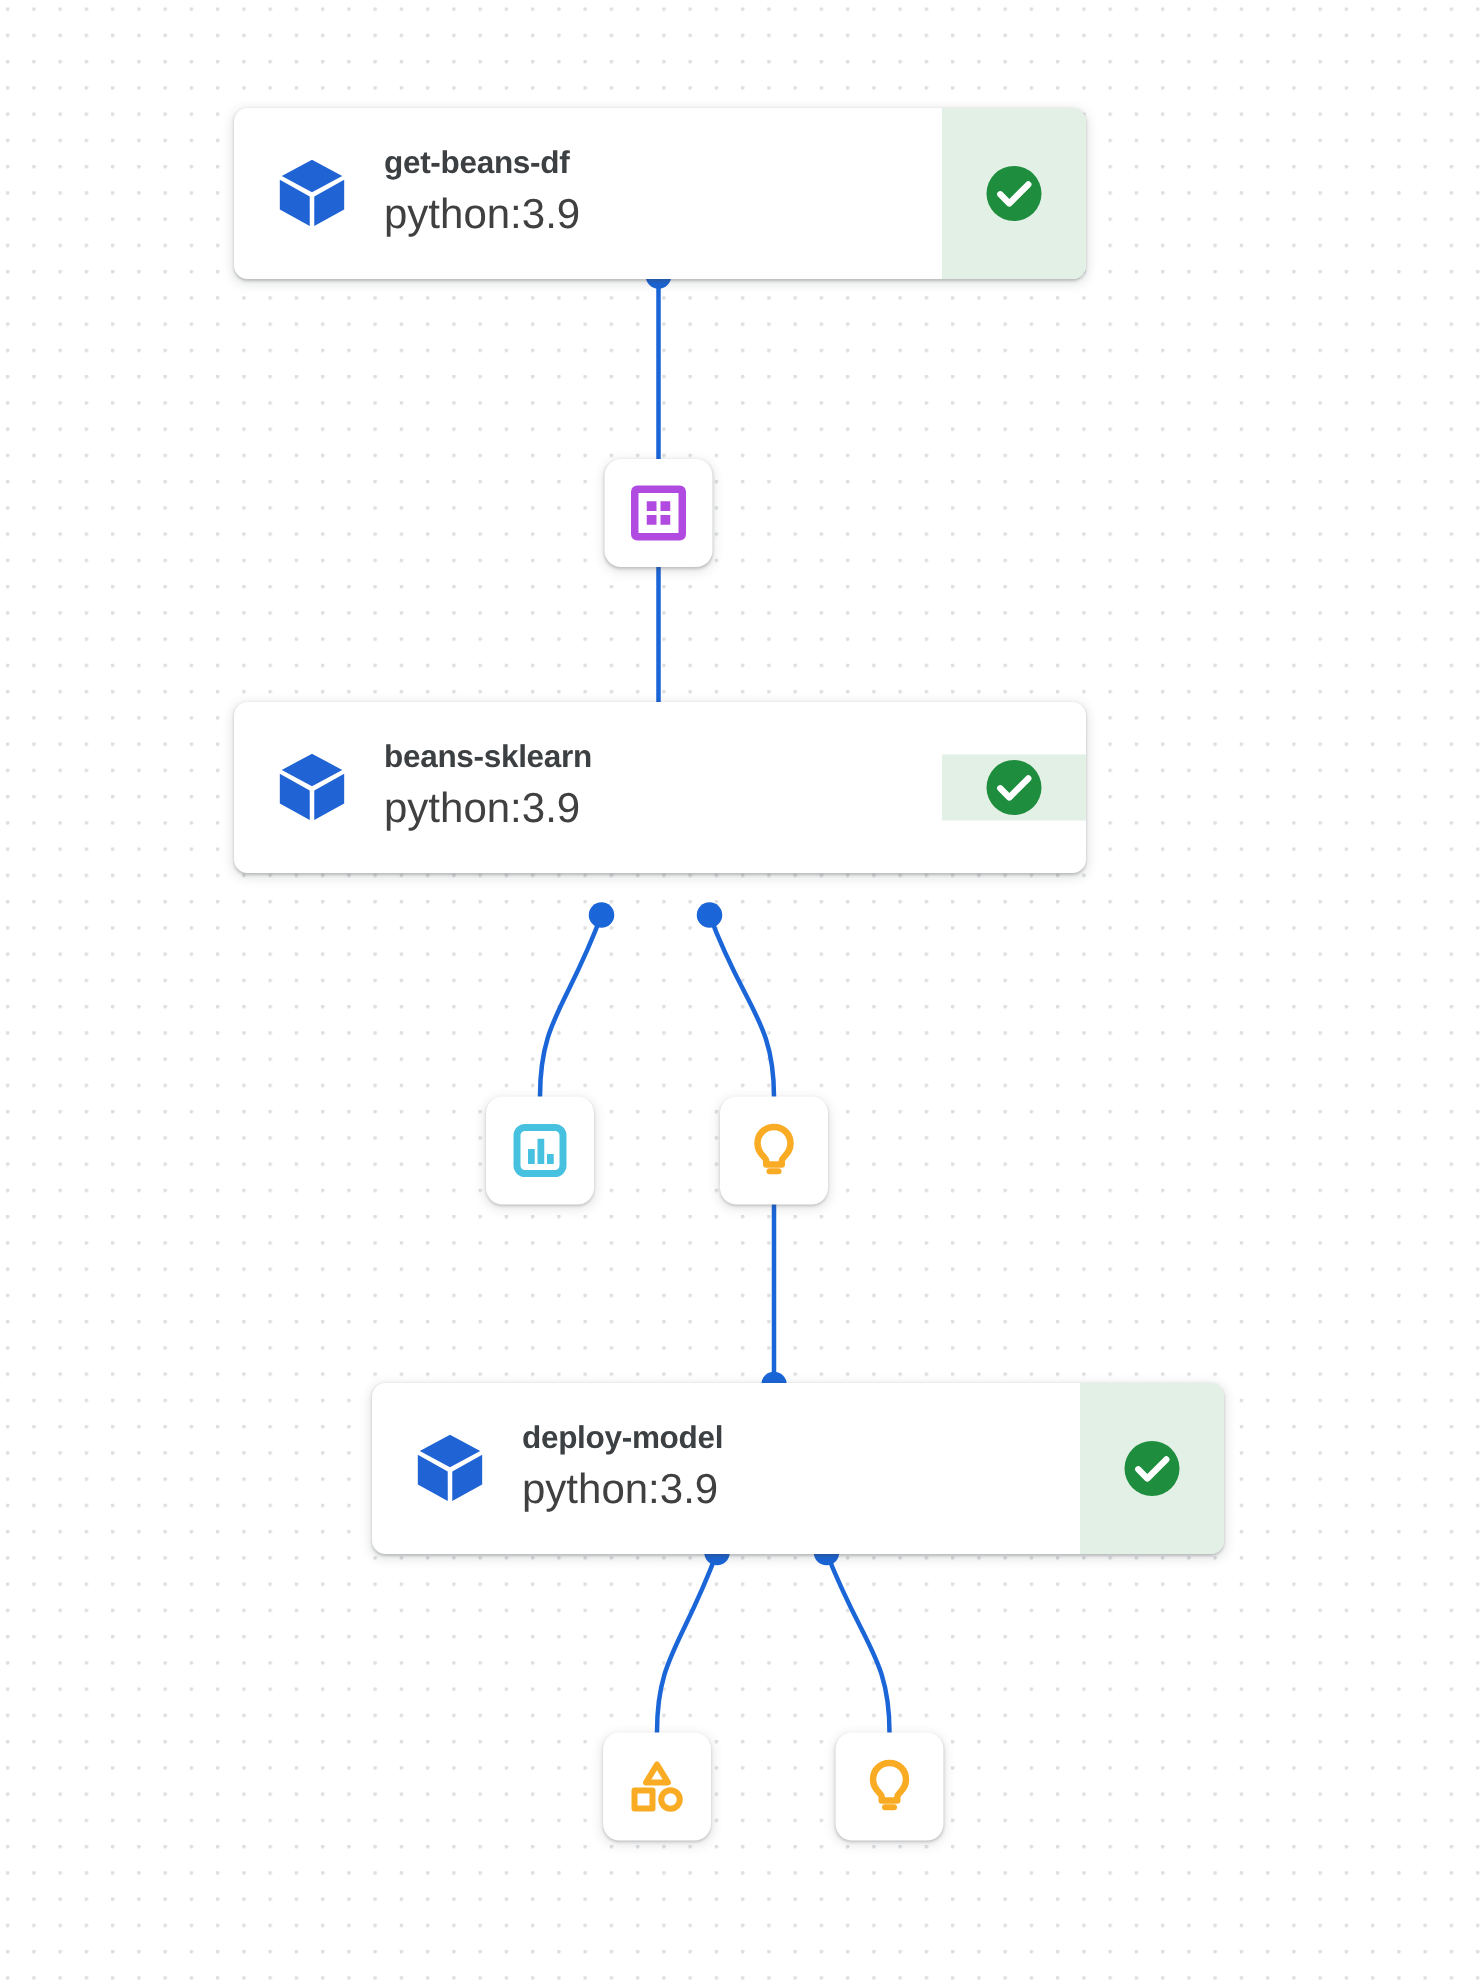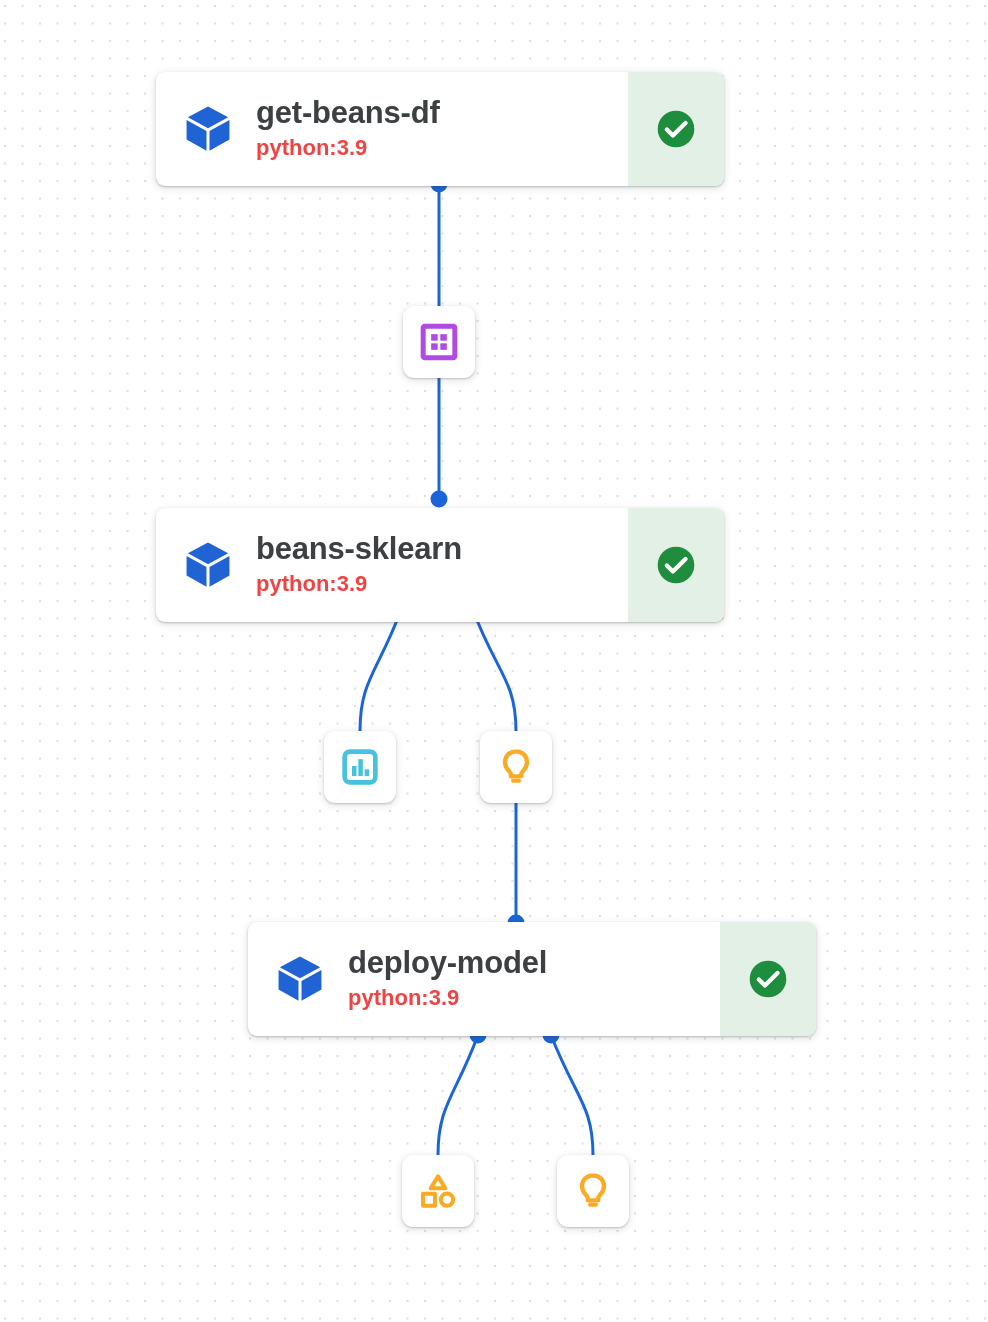--- a/index.html
+++ b/index.html
@@ -67,31 +67,31 @@
     flex: 0 0 auto;
     width: 52px;
     height: 52px;
     display: block;
   }
   .task-text {
     margin-left: 22px;
     min-width: 0;
   }
   .task-title {
-    font-size: 31px;
+    font-size: 21px;
     font-weight: bold;
     color: #3c4043;
     letter-spacing: -0.2px;
     line-height: 1.18;
     white-space: nowrap;
   }
   .task-sub {
-    font-size: 22px;
-    font-weight: bold;
-    color: #ef4444;
+    font-size: 28px;
+    font-weight: normal;
+    color: #404040;
     line-height: 1.3;
     margin-top: 3px;
     white-space: nowrap;
   }
   .task-status {
     flex: 0 0 auto;
     width: 96px;
     background: #e3f0e6;
     display: flex;
     align-items: center;
@@ -175,21 +175,21 @@
   <div class="artifact-node" style="left:403px; top:306px;">
     <svg class="artifact-icon" viewBox="0 0 24 24">
       <rect x="2.5" y="2.5" width="19" height="19" rx="1" fill="none" stroke="#b14ae0" stroke-width="3"></rect>
       <rect x="7.3" y="7.3" width="3.9" height="3.9" fill="#b14ae0"></rect>
       <rect x="12.8" y="7.3" width="3.9" height="3.9" fill="#b14ae0"></rect>
       <rect x="7.3" y="12.8" width="3.9" height="3.9" fill="#b14ae0"></rect>
       <rect x="12.8" y="12.8" width="3.9" height="3.9" fill="#b14ae0"></rect>
     </svg>
   </div>
 
-  <div class="task-node" style="left:156px; top:508px; width:568px; height:114px;">
+  <div class="task-node" style="left:156px; top:468px; width:568px; height:114px;align-items:center;">
     <div class="task-body">
       <svg class="cube-icon" viewBox="0 0 24 24">
         <path fill="#2063d4" d="M12 1.6 2.7 6.6 12 11.6 21.3 6.6z"></path>
         <path fill="#2063d4" d="M2.1 7.8v9.1L11.3 22v-9.1z"></path>
         <path fill="#2063d4" d="M21.9 7.8v9.1L12.7 22v-9.1z"></path>
       </svg>
       <div class="task-text">
         <div class="task-title">beans-sklearn</div>
         <div class="task-sub">python:3.9</div>
       </div>

